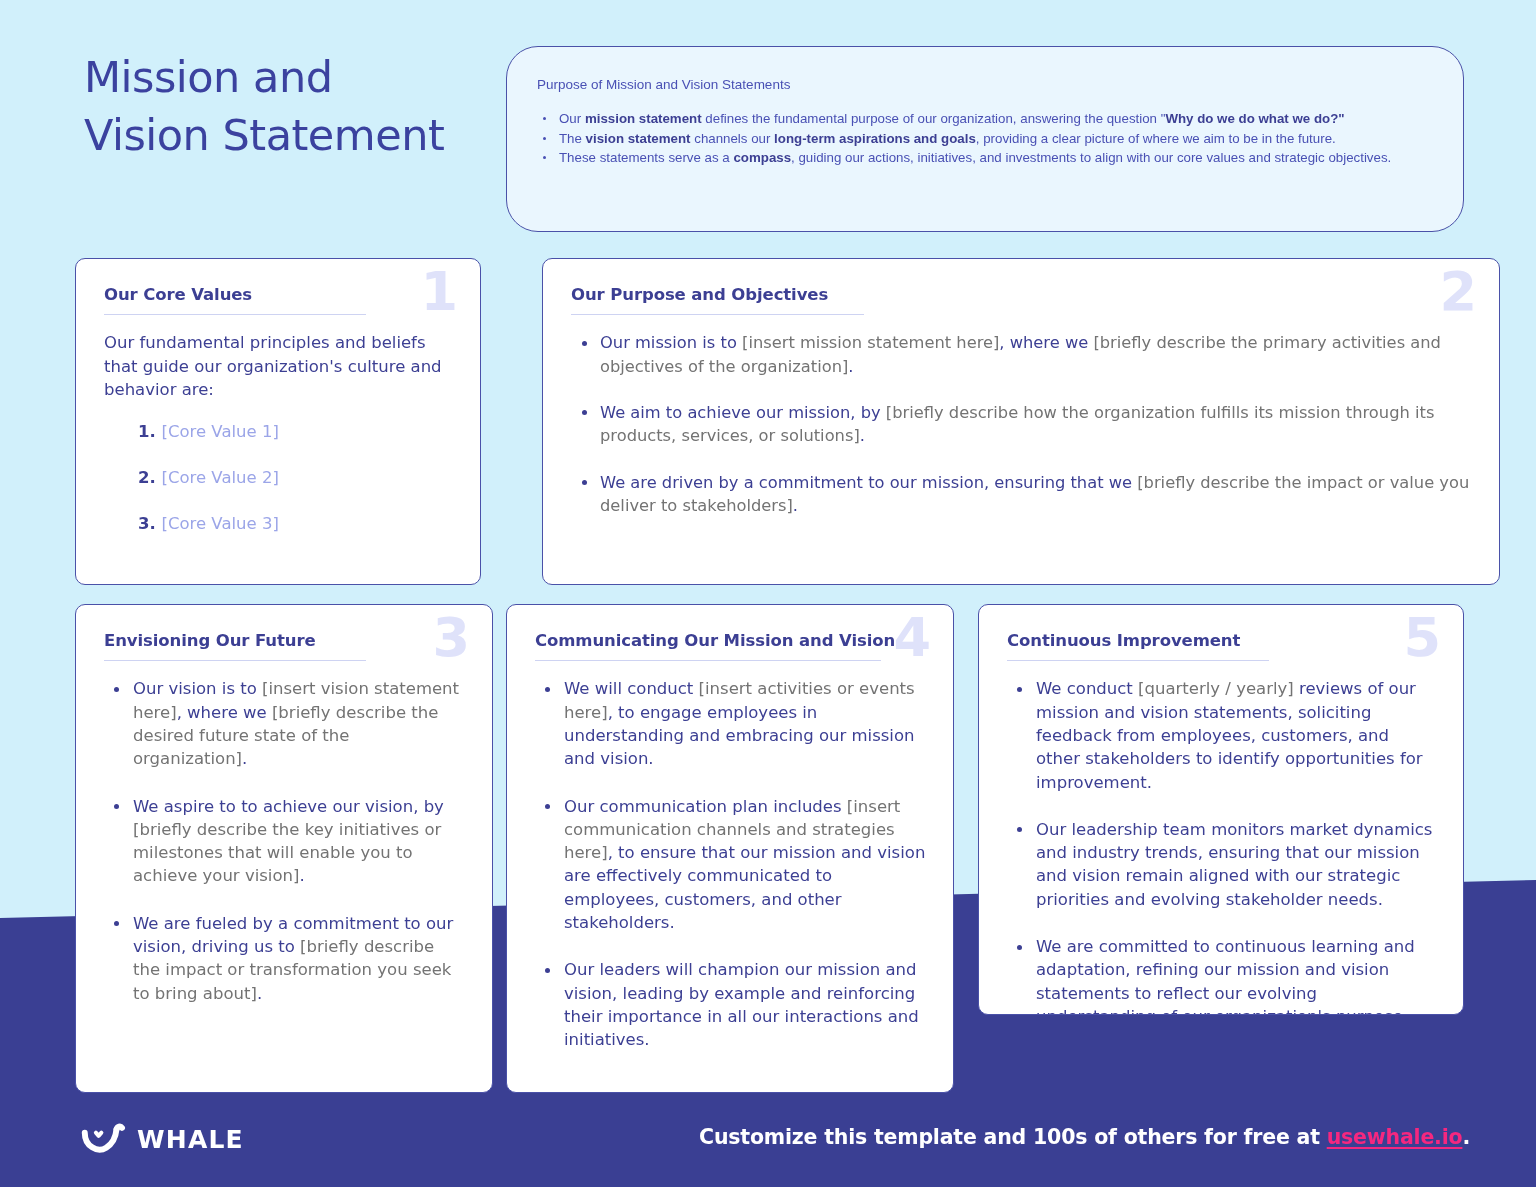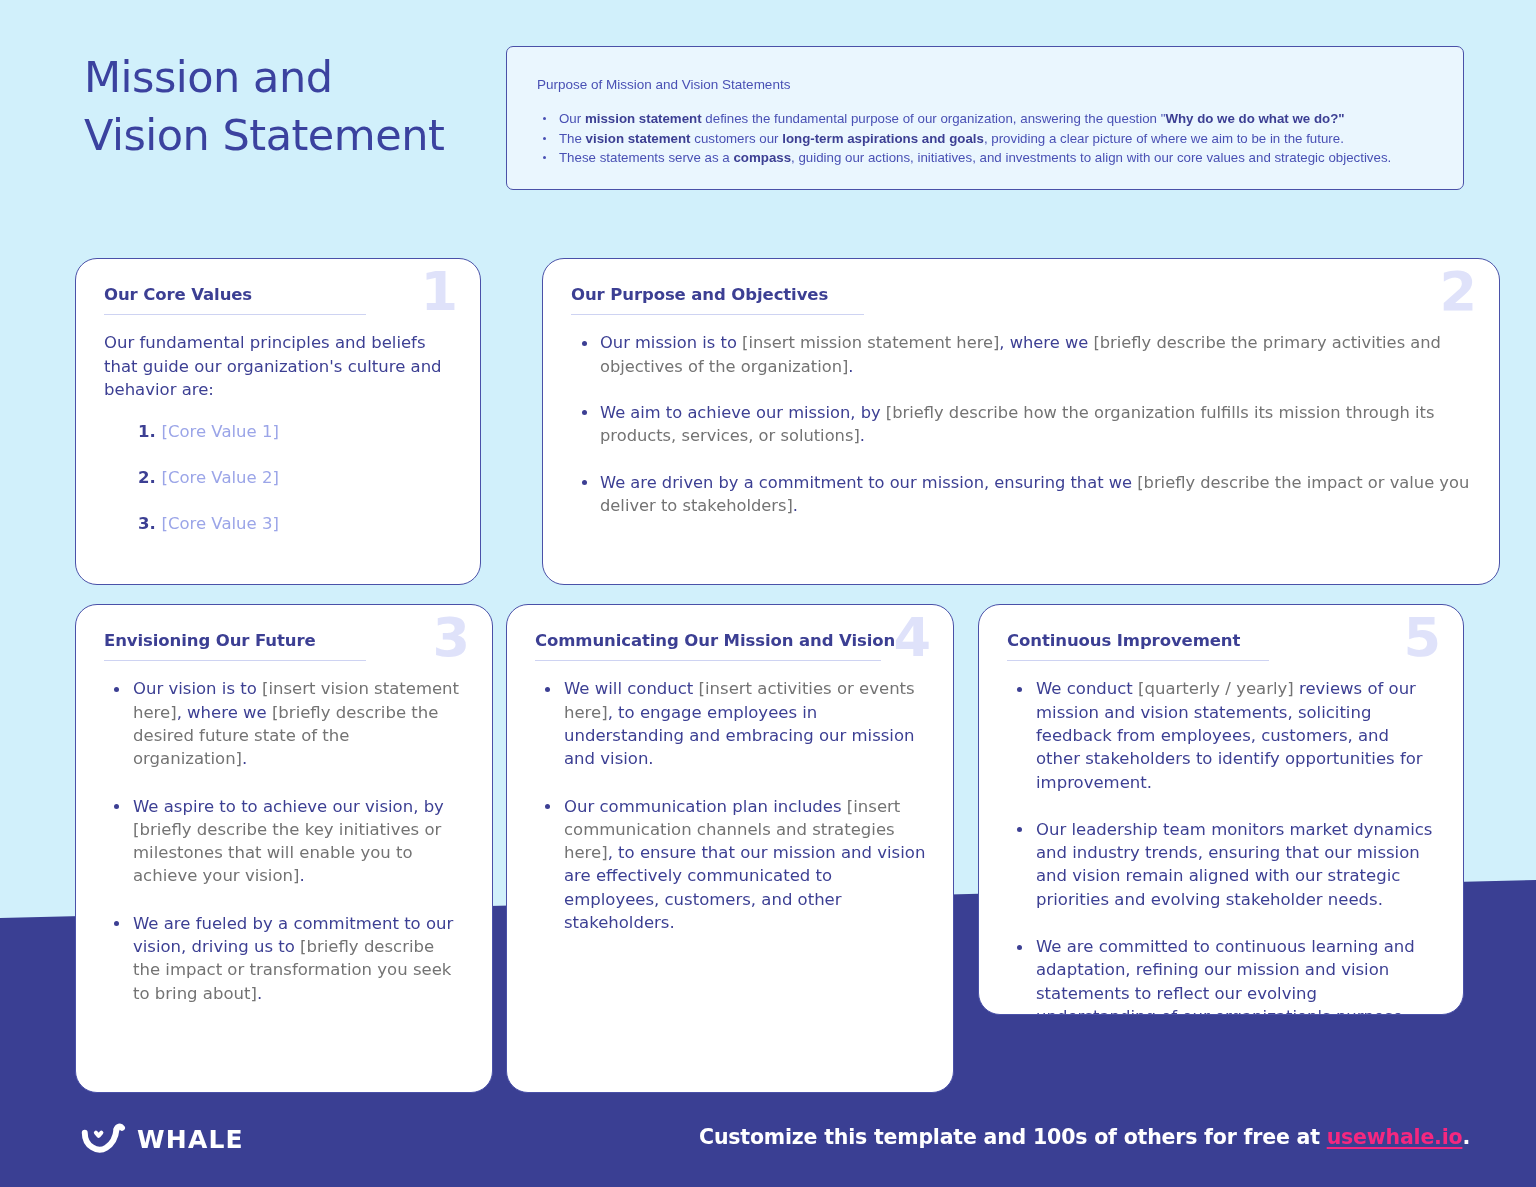--- a/index.html
+++ b/index.html
@@ -50,25 +50,25 @@
     vertical-align: -10px;
     margin-left: 14px;
   }
 
   
   #purpose-box {
     position: absolute;
     left: 506px;
     top: 46px;
     width: 958px;
-    height: 144px;
+    height: 186px;
     box-sizing: border-box;
     background: #eaf6fe;
     border: 1.6px solid #4a51a8;
-    border-radius: 7px;
+    border-radius: 32px;
     padding: 30px 30px 20px 30px;
   }
   #purpose-heading {
     font-size: 13.5px;
     color: #4950b4;
     margin-bottom: 17px;
     font-family: "Liberation Sans", sans-serif;
   }
   .purpose-list {
     list-style: none;
@@ -94,21 +94,21 @@
     background: #4950b4;
   }
   .purpose-item b { font-weight: bold; color: #3c3f93; }
 
   
   .card {
     position: absolute;
     box-sizing: border-box;
     background: #ffffff;
     border: 1.6px solid #4a51a8;
-    border-radius: 22px;
+    border-radius: 10px;
     padding: 26px 26px 20px 28px;
     overflow: hidden;
   }
   #card-1 { left: 75px;  top: 258px; width: 406px; height: 327px; }
   #card-2 { left: 506px; top: 258px; width: 958px; height: 327px; margin-left: 36px; }
   #card-3 { left: 75px;  top: 604px; width: 418px; height: 489px; }
   #card-4 { left: 506px; top: 604px; width: 448px; height: 489px; }
   #card-5 { left: 978px; top: 604px; width: 486px; height: 411px; }
 
   .card-head {
@@ -252,21 +252,21 @@
 
   <div id="header-title">
     <span class="ttl-line">Mission and</span>
     <span class="ttl-line">Vision Statement</span>
   </div>
 
   <div id="purpose-box">
     <div id="purpose-heading">Purpose of Mission and Vision Statements</div>
     <ul class="purpose-list" id="purpose-list">
         <li class="purpose-item"><span>Our </span><b>mission statement</b><span> defines the fundamental purpose of our organization, answering the question "</span><b>Why do we do what we do?"</b></li>
-        <li class="purpose-item"><span>The </span><b>vision statement</b><span> customers our </span><b>long-term aspirations and goals</b><span>, providing a clear picture of where we aim to be in the future.</span></li>
+        <li class="purpose-item"><span>The </span><b>vision statement</b><span> channels our </span><b>long-term aspirations and goals</b><span>, providing a clear picture of where we aim to be in the future.</span></li>
         <li class="purpose-item"><span>These statements serve as a </span><b>compass</b><span>, guiding our actions, initiatives, and investments to align with our core values and strategic objectives.</span></li>
       </ul>
   </div>
 
   <div class="card" id="card-1">
     <div class="card-head">
       <div class="card-title">Our Core Values</div>
       <div class="card-rule"></div>
       <div class="card-number">1</div>
     </div>
@@ -306,20 +306,21 @@
 
   <div class="card" id="card-4">
     <div class="card-head">
       <div class="card-title">Communicating Our Mission and Vision</div>
       <div class="card-rule"></div>
       <div class="card-number">4</div>
     </div>
     <ul class="bullets">
         <li class="bullet"><span>We will conduct </span><span class="ph">[insert activities or events here]</span><span>, to engage employees in understanding and embracing our mission and vision.</span></li>
         <li class="bullet"><span>Our communication plan includes </span><span class="ph">[insert communication channels and strategies here]</span><span>, to ensure that our mission and vision are effectively communicated to employees, customers, and other stakeholders.</span></li>
+        <li class="bullet"><span>Our leaders will champion our mission and vision, leading by example and reinforcing their importance in all our interactions and initiatives.</span></li>
       </ul>
   </div>
 
   <div class="card" id="card-5">
     <div class="card-head">
       <div class="card-title">Continuous Improvement</div>
       <div class="card-rule"></div>
       <div class="card-number">5</div>
     </div>
     <ul class="bullets">

